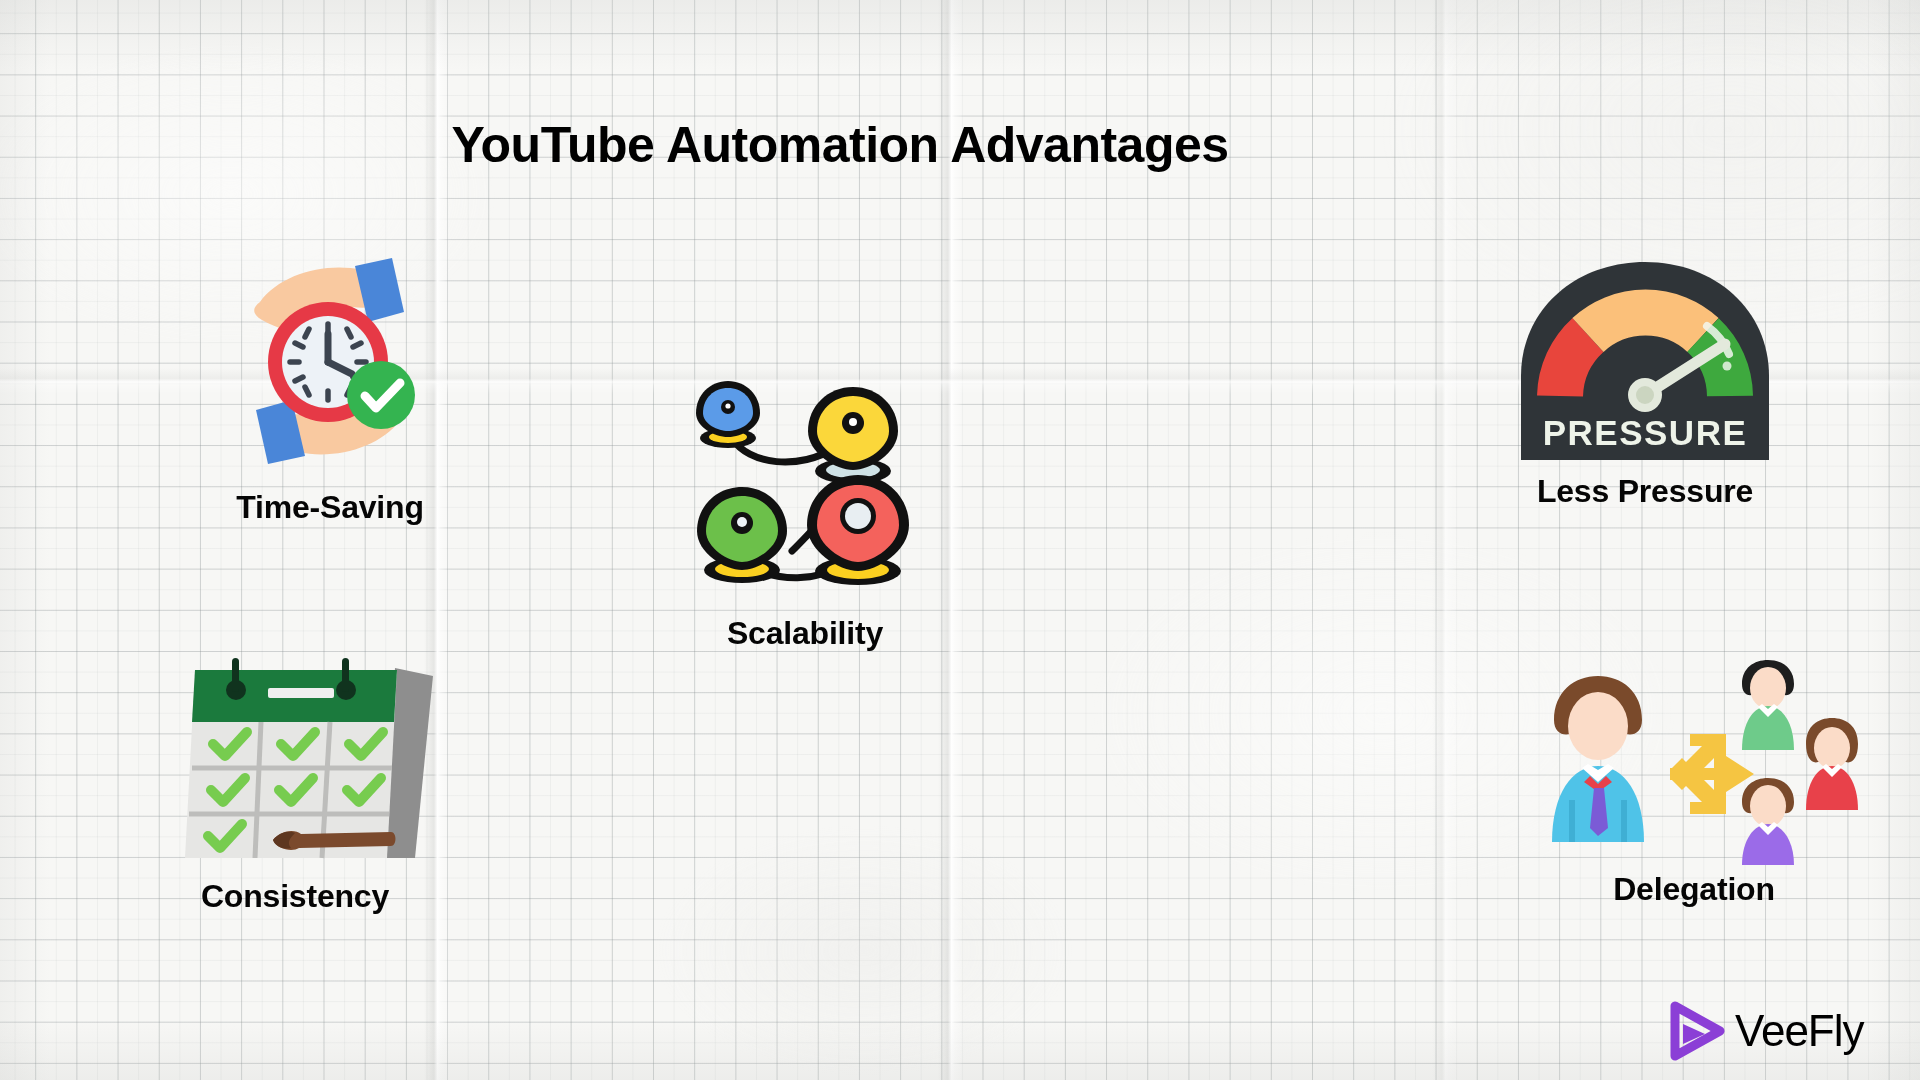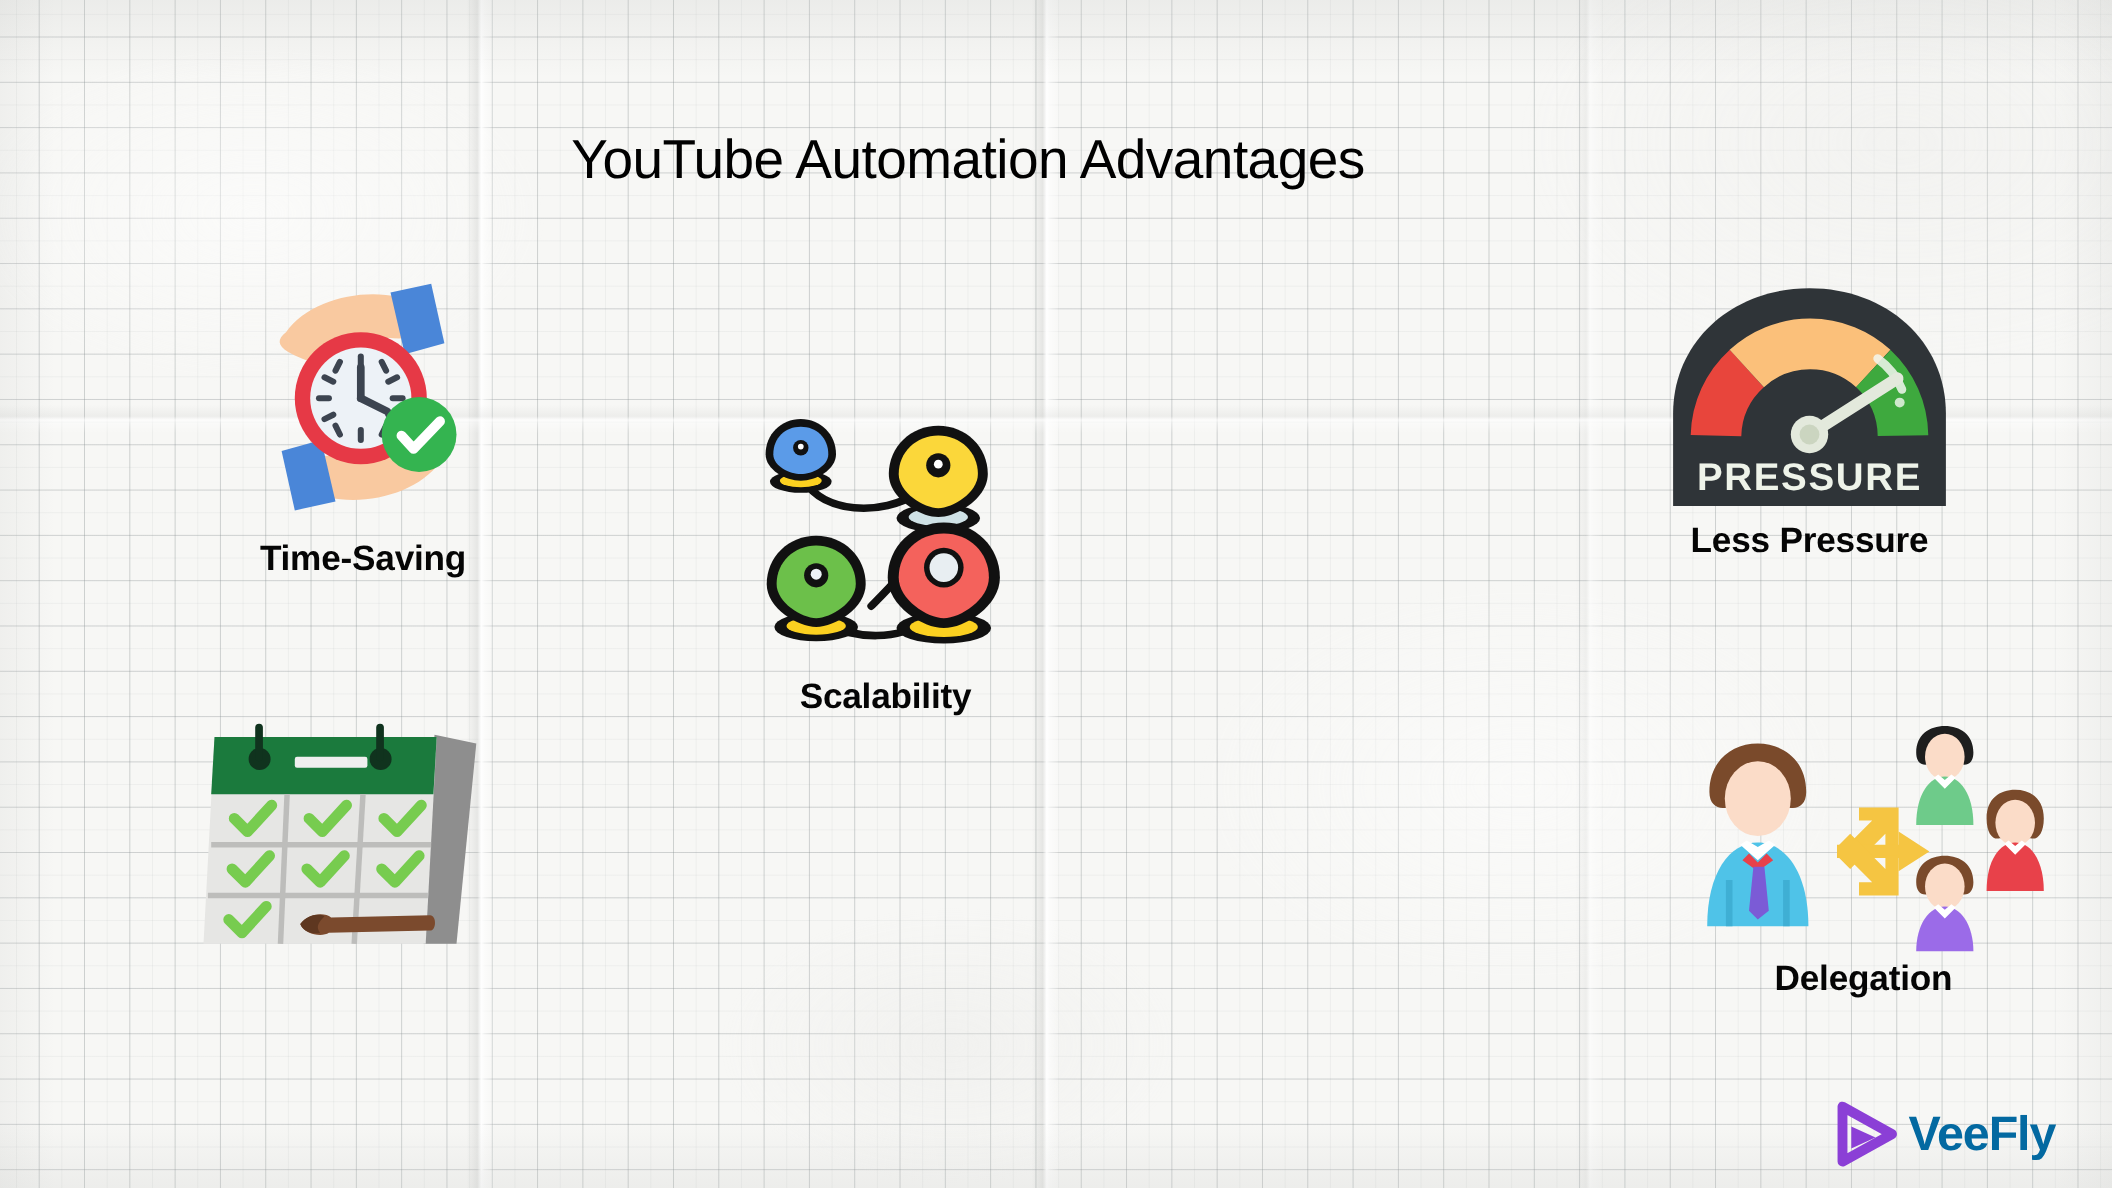--- a/index.html
+++ b/index.html
@@ -96,25 +96,24 @@
     inset: 0;
   }
 
   .poster-title {
     position: absolute;
     top: 82px;
     left: 0;
     width: 1680px;
     text-align: center;
     font-size: 50px;
-    font-weight: normal;
+    font-weight: bold;
     letter-spacing: -0.5px;
     color: #000000;
     white-space: nowrap;
-    padding-left: 40px;
   }
 
   .card {
     position: absolute;
   }
   .card-label {
     font-size: 32px;
     font-weight: bold;
     color: #050505;
     text-align: center;
@@ -129,22 +128,22 @@
   .brand {
     position: absolute;
     left: 1665px;
     top: 1000px;
     display: flex;
     align-items: center;
     gap: 8px;
   }
   .brand-name {
     font-size: 44px;
-    font-weight: bold;
-    color: #0369a1;
+    font-weight: normal;
+    color: #000000;
     letter-spacing: -1px;
   }
 </style>
 </head>
 <body>
 
 <div id="poster">
 
   <div class="paper-base"></div>
   <div class="paper-grid"></div>
@@ -247,20 +246,21 @@
           </g>
 
           <g>
             <path d="M188 200 C196 190, 210 189, 216 194 L306 192 C312 192, 312 206, 306 206 L214 208
                      C208 212, 192 210, 188 200 Z" fill="#7B4A2D"></path>
             <path d="M188 200 C194 192, 204 190, 210 193 C204 199, 202 203, 206 208
                      C198 210, 190 206, 188 200 Z" fill="#5E3720"></path>
           </g>
         </svg>
       </div>
+      <div class="card-label" style="margin-top:18px;">Consistency</div>
     </div>
 
     <div class="card" style="left:640px; top:375px; width:330px;">
       <div class="icon-box" style="width:330px; height:230px;">
         <svg width="330" height="230" viewBox="0 0 330 230">
 
           <g stroke="#111111" stroke-width="7" fill="none" stroke-linecap="round">
             <path d="M92 63 C108 90, 160 96, 196 72"></path>
             <path d="M203 80 C212 118, 178 150, 152 176"></path>
             <path d="M105 190 C140 208, 178 206, 200 190"></path>

